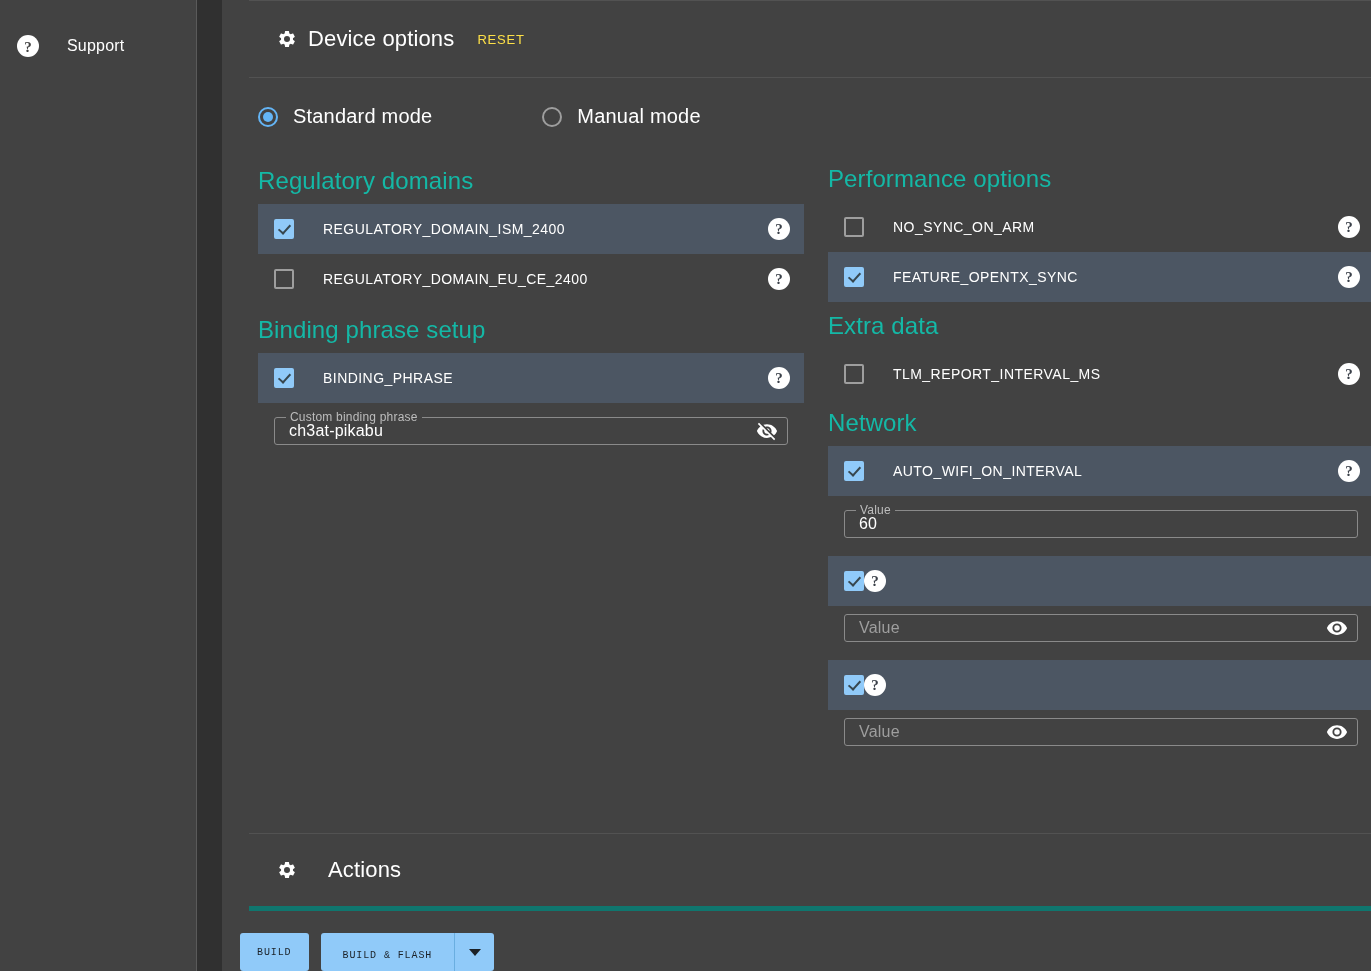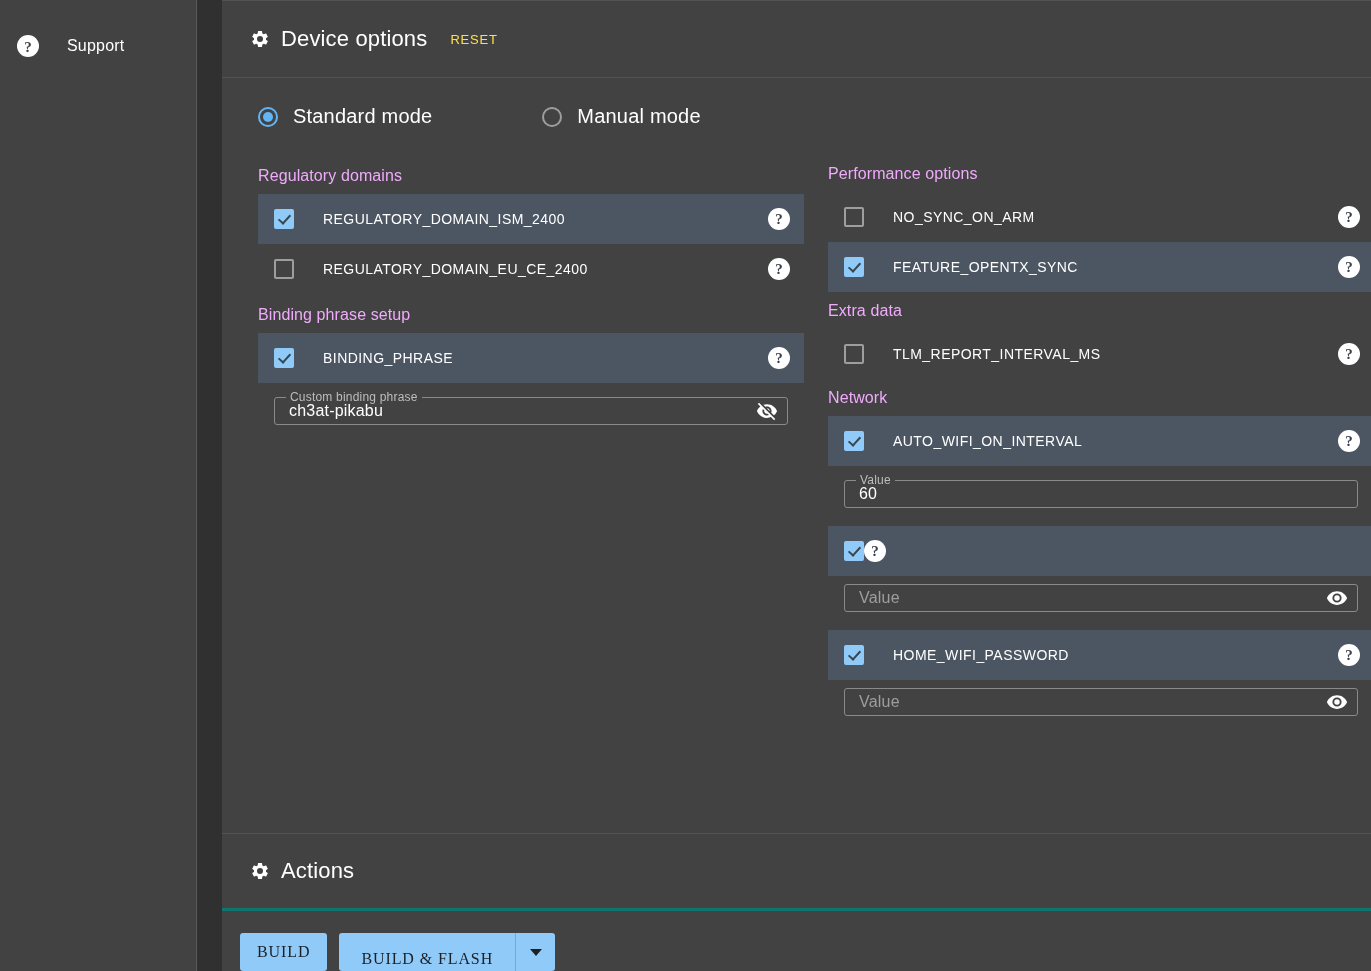--- a/index.html
+++ b/index.html
@@ -46,22 +46,23 @@
     display: flex; flex-direction: column;
     position: relative;
     overflow: hidden;
   }
   .panel-header {
     height: 78px; min-height: 78px;
     display: flex; align-items: center;
     padding-left: 26px;
     border-top: 1px solid #525252;
     border-bottom: 1px solid #525252;
-  }
-  .panel-header.actions-header { border-bottom: 3px solid #0f766e; }
+    margin-left: 27px;
+  }
+  .panel-header.actions-header { border-bottom: 5px solid #0f766e; gap: 20px; }
   .hdr-gear { width: 24px; height: 24px; color: #fff; display:flex; align-items:center; justify-content:center;}
   .hdr-title {
     font-size: 22px; color: #ffffff; font-weight: 400;
     margin-left: 9px; letter-spacing: .15px;
   }
   .hdr-reset {
     margin-left: 23px;
     font-size: 13px; font-weight: 500;
     color: #fde047; letter-spacing: .8px;
     cursor: pointer;
@@ -83,21 +84,21 @@
     width: 10px; height: 10px; border-radius: 50%; background: #64b5f6;
   }
   .radio-label { font-size: 20px; color: #fff; margin-left: 15px; letter-spacing: .2px; }
 
   
   .cols { display: flex; padding: 0 18px; }
   .col { width: 546px; min-width: 546px; }
   .col.right { margin-left: 24px; }
 
   .section-title {
-    font-size: 16px; color: #f0abfc; font-weight: 400;
+    font-size: 24px; color: #14b8a6; font-weight: 400;
     letter-spacing: .1px; margin-top: 12px; margin-bottom: 9px;
   }
   .col.right .section-title { margin-top: 10px; }
 
   .opt-row {
     display: flex; align-items: center;
     height: 50px; padding: 0 14px 0 16px;
     background: transparent;
   }
   .opt-row.on { background: #4c5663; }
@@ -148,22 +149,22 @@
     cursor: pointer;
   }
 
   
   .actions-block { margin-top: auto; }
   .actions-body { padding: 22px 18px 0 18px; display: flex; align-items: flex-start; }
   .btn {
     background: #90caf9; color: #1b2127;
     border: none; border-radius: 3px;
     height: 38px; padding: 0 17px;
-    font-family: Liberation Serif, serif;
-    font-size: 16px; font-weight: 500; letter-spacing: .9px;
+    font-family: Liberation Mono, monospace;
+    font-size: 10px; font-weight: 500; letter-spacing: .9px;
     cursor: pointer;
   }
   .split { display: flex; margin-left: 12px; }
   .split .btn.main-b { border-radius: 3px 0 0 3px; padding: 17px 22px; }
   .split .btn.arrow {
     border-radius: 0 3px 3px 0; width: 40px; padding: 0;
     border-left: 1px solid #6aaee0;
     display: flex; align-items: center; justify-content: center;
   }
   .caret {
@@ -317,21 +318,20 @@
               <span class="tf-icon">
                 <svg width="22" height="22" viewBox="0 0 24 24" fill="#ffffff">
                   <path d="M12 4.5C7 4.5 2.73 7.61 1 12c1.73 4.39 6 7.5 11 7.5s9.27-3.11 11-7.5c-1.73-4.39-6-7.5-11-7.5zm0 12.5a5 5 0 1 1 0-10 5 5 0 0 1 0 10zm0-8a3 3 0 1 0 0 6 3 3 0 0 0 0-6z"></path>
                 </svg>
               </span>
             </div>
           </div>
 
           <div class="opt-row on" style="margin-top:18px">
             <span class="cbx ck"></span>
-            <span class="opt-label">HOME_WIFI_PASSWORD</span>
             <span class="help">?</span>
           </div>
 
           <div class="tf-wrap">
             <div class="tf">
               <span class="tf-val ph">Value</span>
               <span class="tf-icon">
                 <svg width="22" height="22" viewBox="0 0 24 24" fill="#ffffff">
                   <path d="M12 4.5C7 4.5 2.73 7.61 1 12c1.73 4.39 6 7.5 11 7.5s9.27-3.11 11-7.5c-1.73-4.39-6-7.5-11-7.5zm0 12.5a5 5 0 1 1 0-10 5 5 0 0 1 0 10zm0-8a3 3 0 1 0 0 6 3 3 0 0 0 0-6z"></path>
                 </svg>

